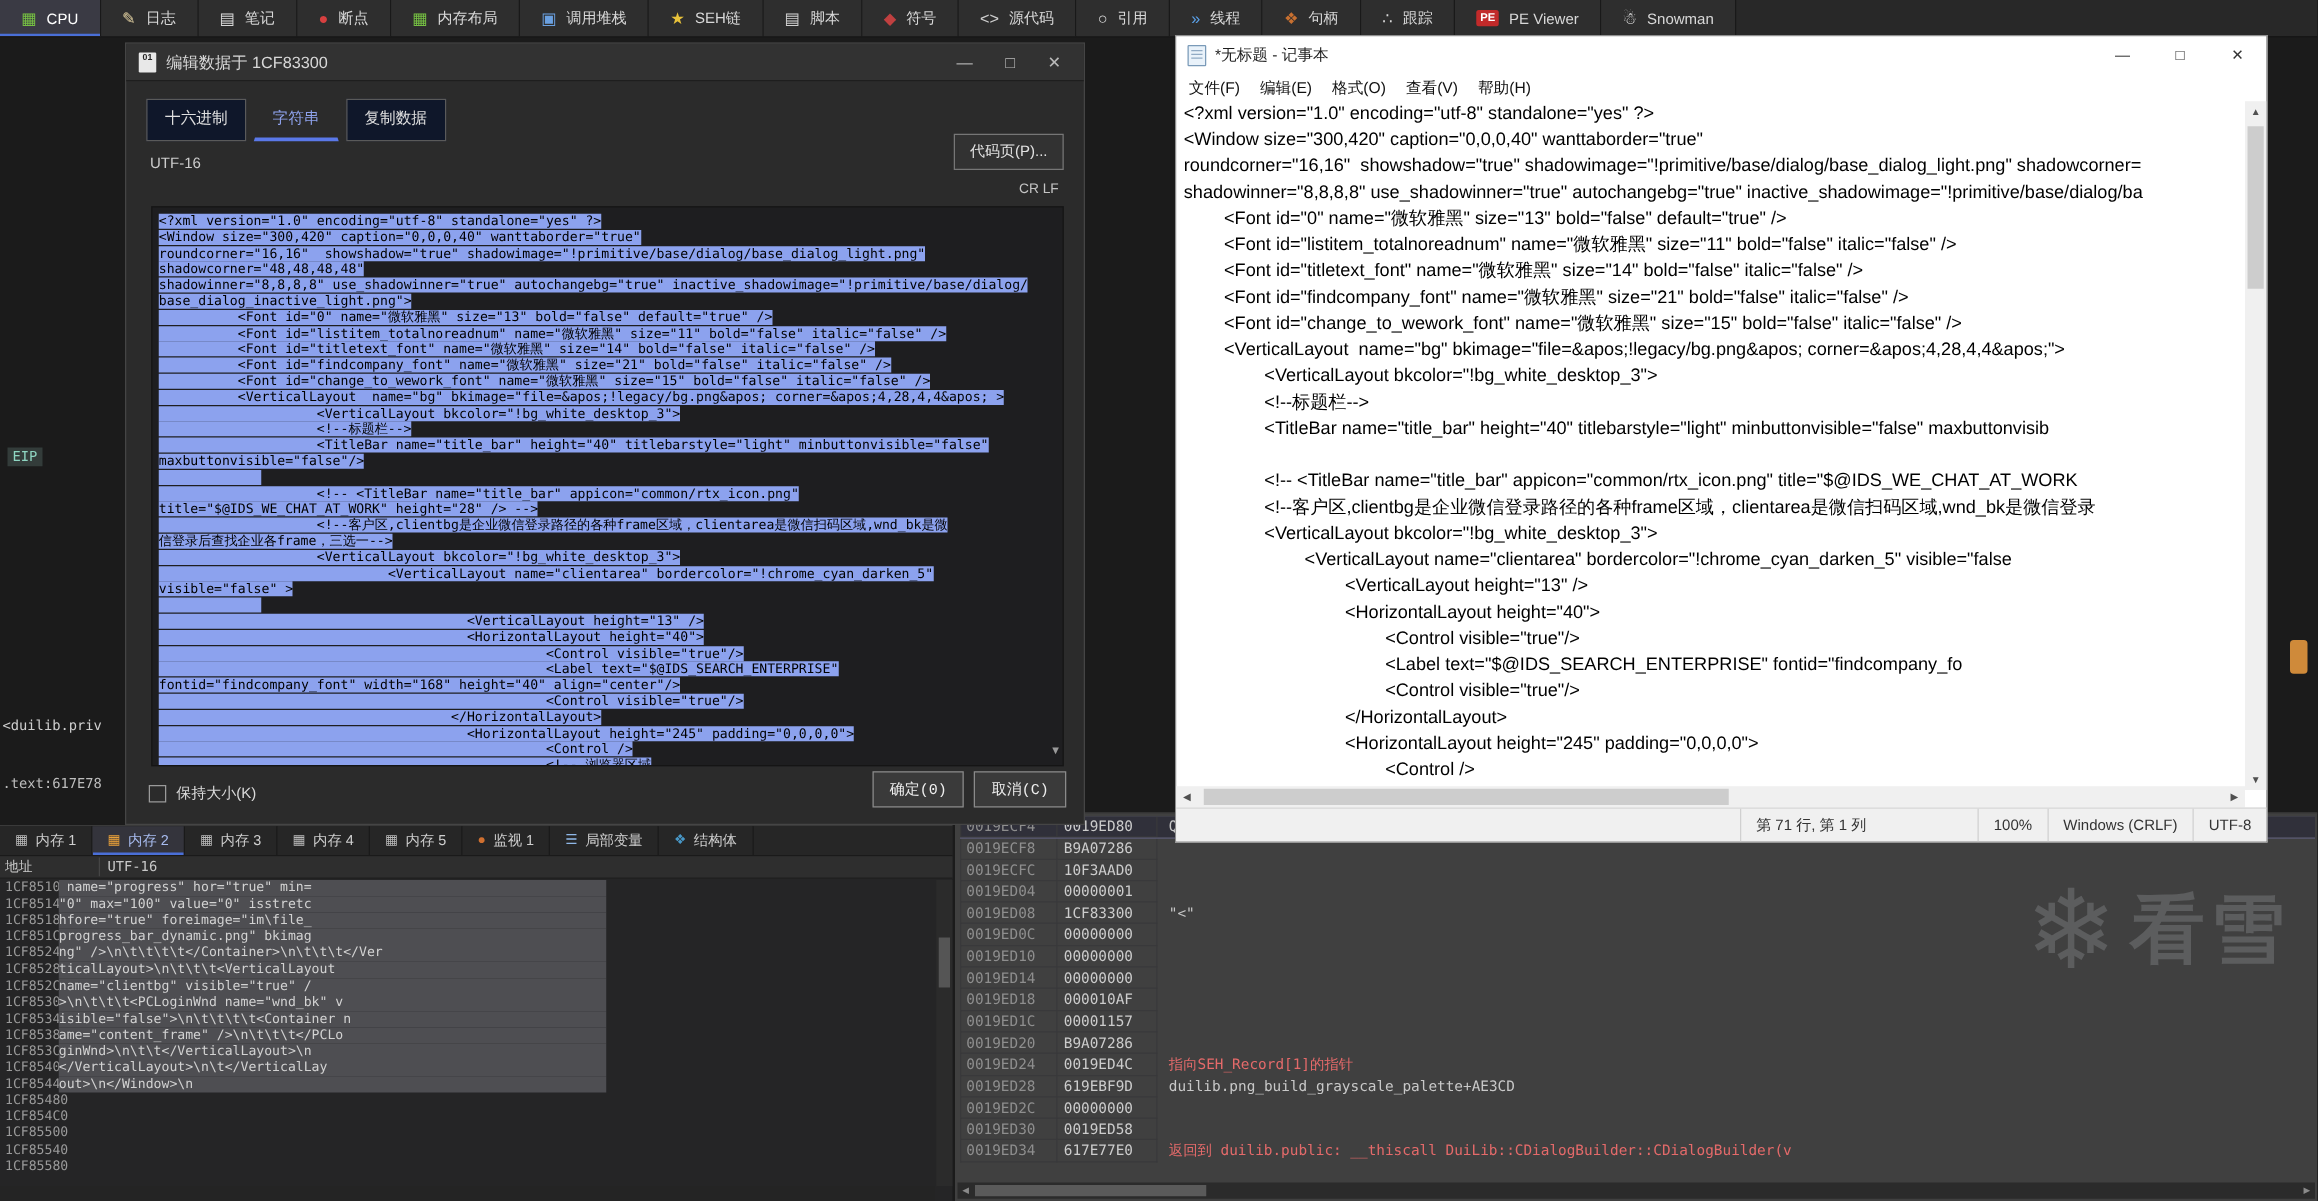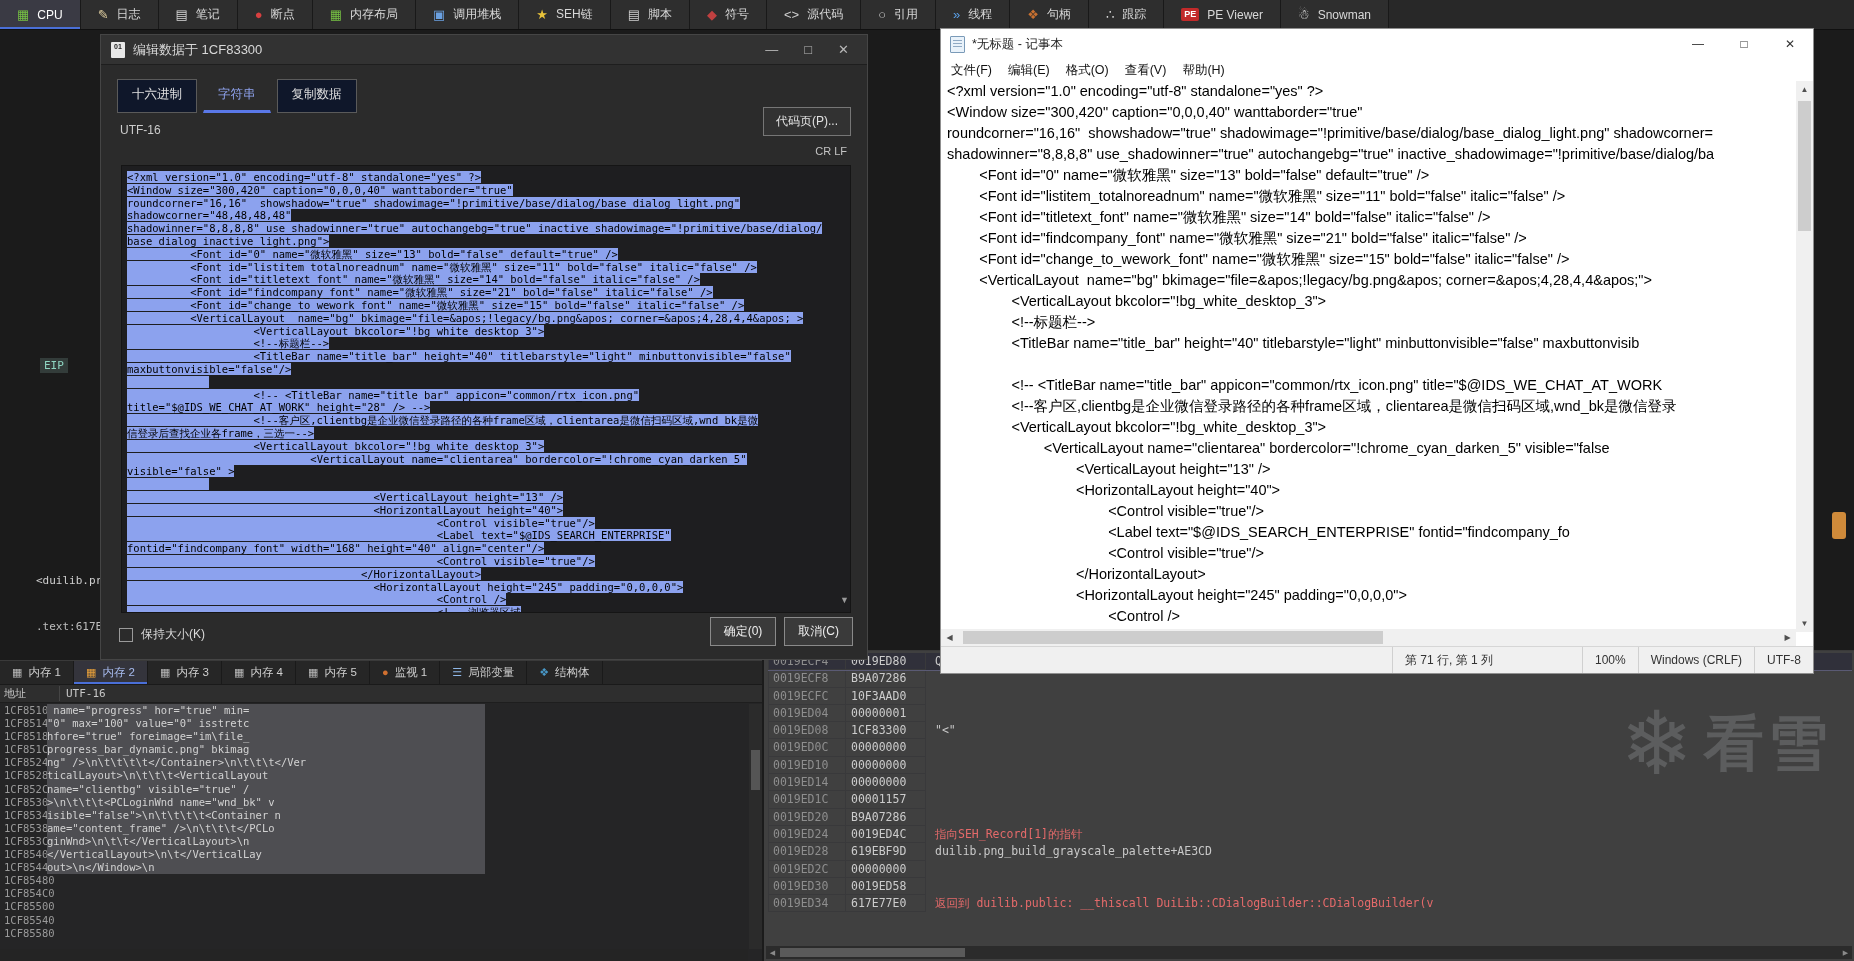--- a/index.html
+++ b/index.html
@@ -13,21 +13,21 @@
              background:#282828; border-bottom:1px solid #101010; display:flex; z-index:2; }
   .tool-tab { display:flex; align-items:center; gap:8px; padding:0 17px;
               background:#2e2e2e; border-right:1px solid #191919; color:#d8d8d8;
               font-size:12px; white-space:nowrap; cursor:default; }
   .tool-tab.active { background:#3a3a44; box-shadow:inset 0 -2px 0 #4a6fd8; color:#ffffff; }
   .tt-icon { font-size:13px; line-height:1; }
   .tool-tab.pe .tt-icon { background:#c22a2a; color:#fff; font-size:9px; font-weight:bold;
                           padding:2px 3px; border-radius:2px; }
 
   
-  .frag { position:absolute; color:#cfcfcf; font-size:11px; z-index:1; white-space:nowrap;margin-left:34px; }
+  .frag { position:absolute; color:#cfcfcf; font-size:11px; z-index:1; white-space:nowrap; }
   #frag-eip { color:#8fd6c2; left:6px; top:358px; background:#333c3a; padding:1px 4px; }
   #frag-sym1 { left:2px; top:574px; }
   #frag-sym2 { left:2px; top:620px; color:#bdbdbd; }
   #right-marker { position:absolute; left:1832px; top:512px; width:14px; height:27px;
                   background:#cf8a3a; border-radius:3px; z-index:1; }
 
   
   .dlg { position:absolute; left:100px; top:34px; width:768px; height:626px;
          background:#2b2b2b; border:1px solid #454545; z-index:4; }
   .dlg-title { height:30px; background:#323232; border-bottom:1px solid #1e1e1e;
@@ -51,21 +51,21 @@
               background:#1e1e20; border:1px solid #151515; padding:5px 2px 0 5px;
               overflow:hidden; font-size:10.5px; line-height:12.8px; }
   .dlg-text .ln { white-space:pre; height:12.8px; }
   .dlg-text .ln span { background:#8ca2ee; color:#000000; white-space:pre; }
   .dlg-scroll-down { position:absolute; right:18px; top:560px; color:#9a9a9a; font-size:9px; }
   .dlg-footer-check { position:absolute; left:18px; bottom:16px; display:flex; align-items:center; gap:8px; }
   .checkbox { width:14px; height:14px; border:1px solid #9a9a9a; background:#2b2b2b; }
   .check-label { color:#dadada; font-size:12px; }
   .dlg-btns { position:absolute; right:14px; bottom:13px; display:flex; gap:8px; }
   .dlg-btn { background:#3a3a3a; border:1px solid #8a8a8a; color:#eeeeee;
-             font-size:12px; padding:5px 13px; cursor:default; }
+             font-size:12px; padding:5px 13px; cursor:default;font-family:Liberation Mono, monospace; }
 
   
   .np { position:absolute; left:940px; top:28px; width:874px; height:646px;
         background:#ffffff; border:1px solid #8f8f8f; z-index:5; }
   .np-title { height:30px; display:flex; align-items:center; padding-left:9px; gap:7px; }
   .np-title-icon { width:15px; height:17px; background:#e9f2fa; border:1px solid #7a9ab8;
                    border-radius:1px; position:relative; }
   .np-title-icon:before { content:""; position:absolute; left:2px; top:3px; right:2px;
                    height:1px; background:#90aac4; box-shadow:0 3px 0 #90aac4, 0 6px 0 #90aac4; }
   .np-title-text { color:#1e1e1e; font-size:12.5px; }
@@ -97,21 +97,21 @@
   
   .dump { position:absolute; left:0; top:660px; width:762px; height:301px;
           background:#252526; z-index:1; border-top:1px solid #3a3a3a; }
   .dump-tabs { height:24px; display:flex; background:#262626; border-bottom:1px solid #1a1a1a; }
   .dump-tab { display:flex; align-items:center; gap:6px; padding:0 12px;
               border-right:1px solid #1a1a1a; color:#cfcfcf; font-size:11.5px; white-space:nowrap; }
   .dump-tab.active { background:#34343c; box-shadow:inset 0 -2px 0 #4a6fd8; color:#a8bcf0; }
   .dump-tab .tt-icon { font-size:11px; }
   .dump-head { height:18px; background:#2e2e2e; border-bottom:1px solid #1e1e1e;
                display:flex; color:#c8c8c8; font-size:11px; align-items:center; }
-  .dump-head .h-addr { width:60px; padding-left:4px; border-right:1px solid #454545; }
+  .dump-head .h-addr { width:80px; padding-left:4px; border-right:1px solid #454545; }
   .dump-head .h-data { padding-left:6px; }
   .dump-rows { position:absolute; left:0; top:43px; bottom:12px; right:14px; overflow:hidden; }
   .dump-row { display:flex; height:13.1px; font-size:10.5px; line-height:13.1px; white-space:pre; }
   .dump-row .da { width:47px; padding-left:4px; color:#9a9a9a; flex:none; }
   .dump-row .dt { display:inline-block; width:438px; color:#d2d2d2; }
   .dump-row.sel .dt { background:#4e4e52; }
   .dump-vscroll { position:absolute; right:0; top:43px; width:13px; bottom:12px; background:#2b2b2b; }
   .dump-vscroll .thumb { position:absolute; left:2px; top:46px; width:9px; height:40px; background:#555; }
   .dump-hscroll { position:absolute; left:0; bottom:0; height:12px; right:14px; background:#242424; }
 
@@ -507,20 +507,25 @@
         <span class="sa">0019ED10</span>
         <span class="sv">00000000</span>
         <span class="sn"></span>
       </div>
       <div class="stack-row">
         <span class="sa">0019ED14</span>
         <span class="sv">00000000</span>
         <span class="sn"></span>
       </div>
       <div class="stack-row">
+        <span class="sa">0019ED18</span>
+        <span class="sv">000010AF</span>
+        <span class="sn"></span>
+      </div>
+      <div class="stack-row">
         <span class="sa">0019ED1C</span>
         <span class="sv">00001157</span>
         <span class="sn"></span>
       </div>
       <div class="stack-row">
         <span class="sa">0019ED20</span>
         <span class="sv">B9A07286</span>
         <span class="sn"></span>
       </div>
       <div class="stack-row">

